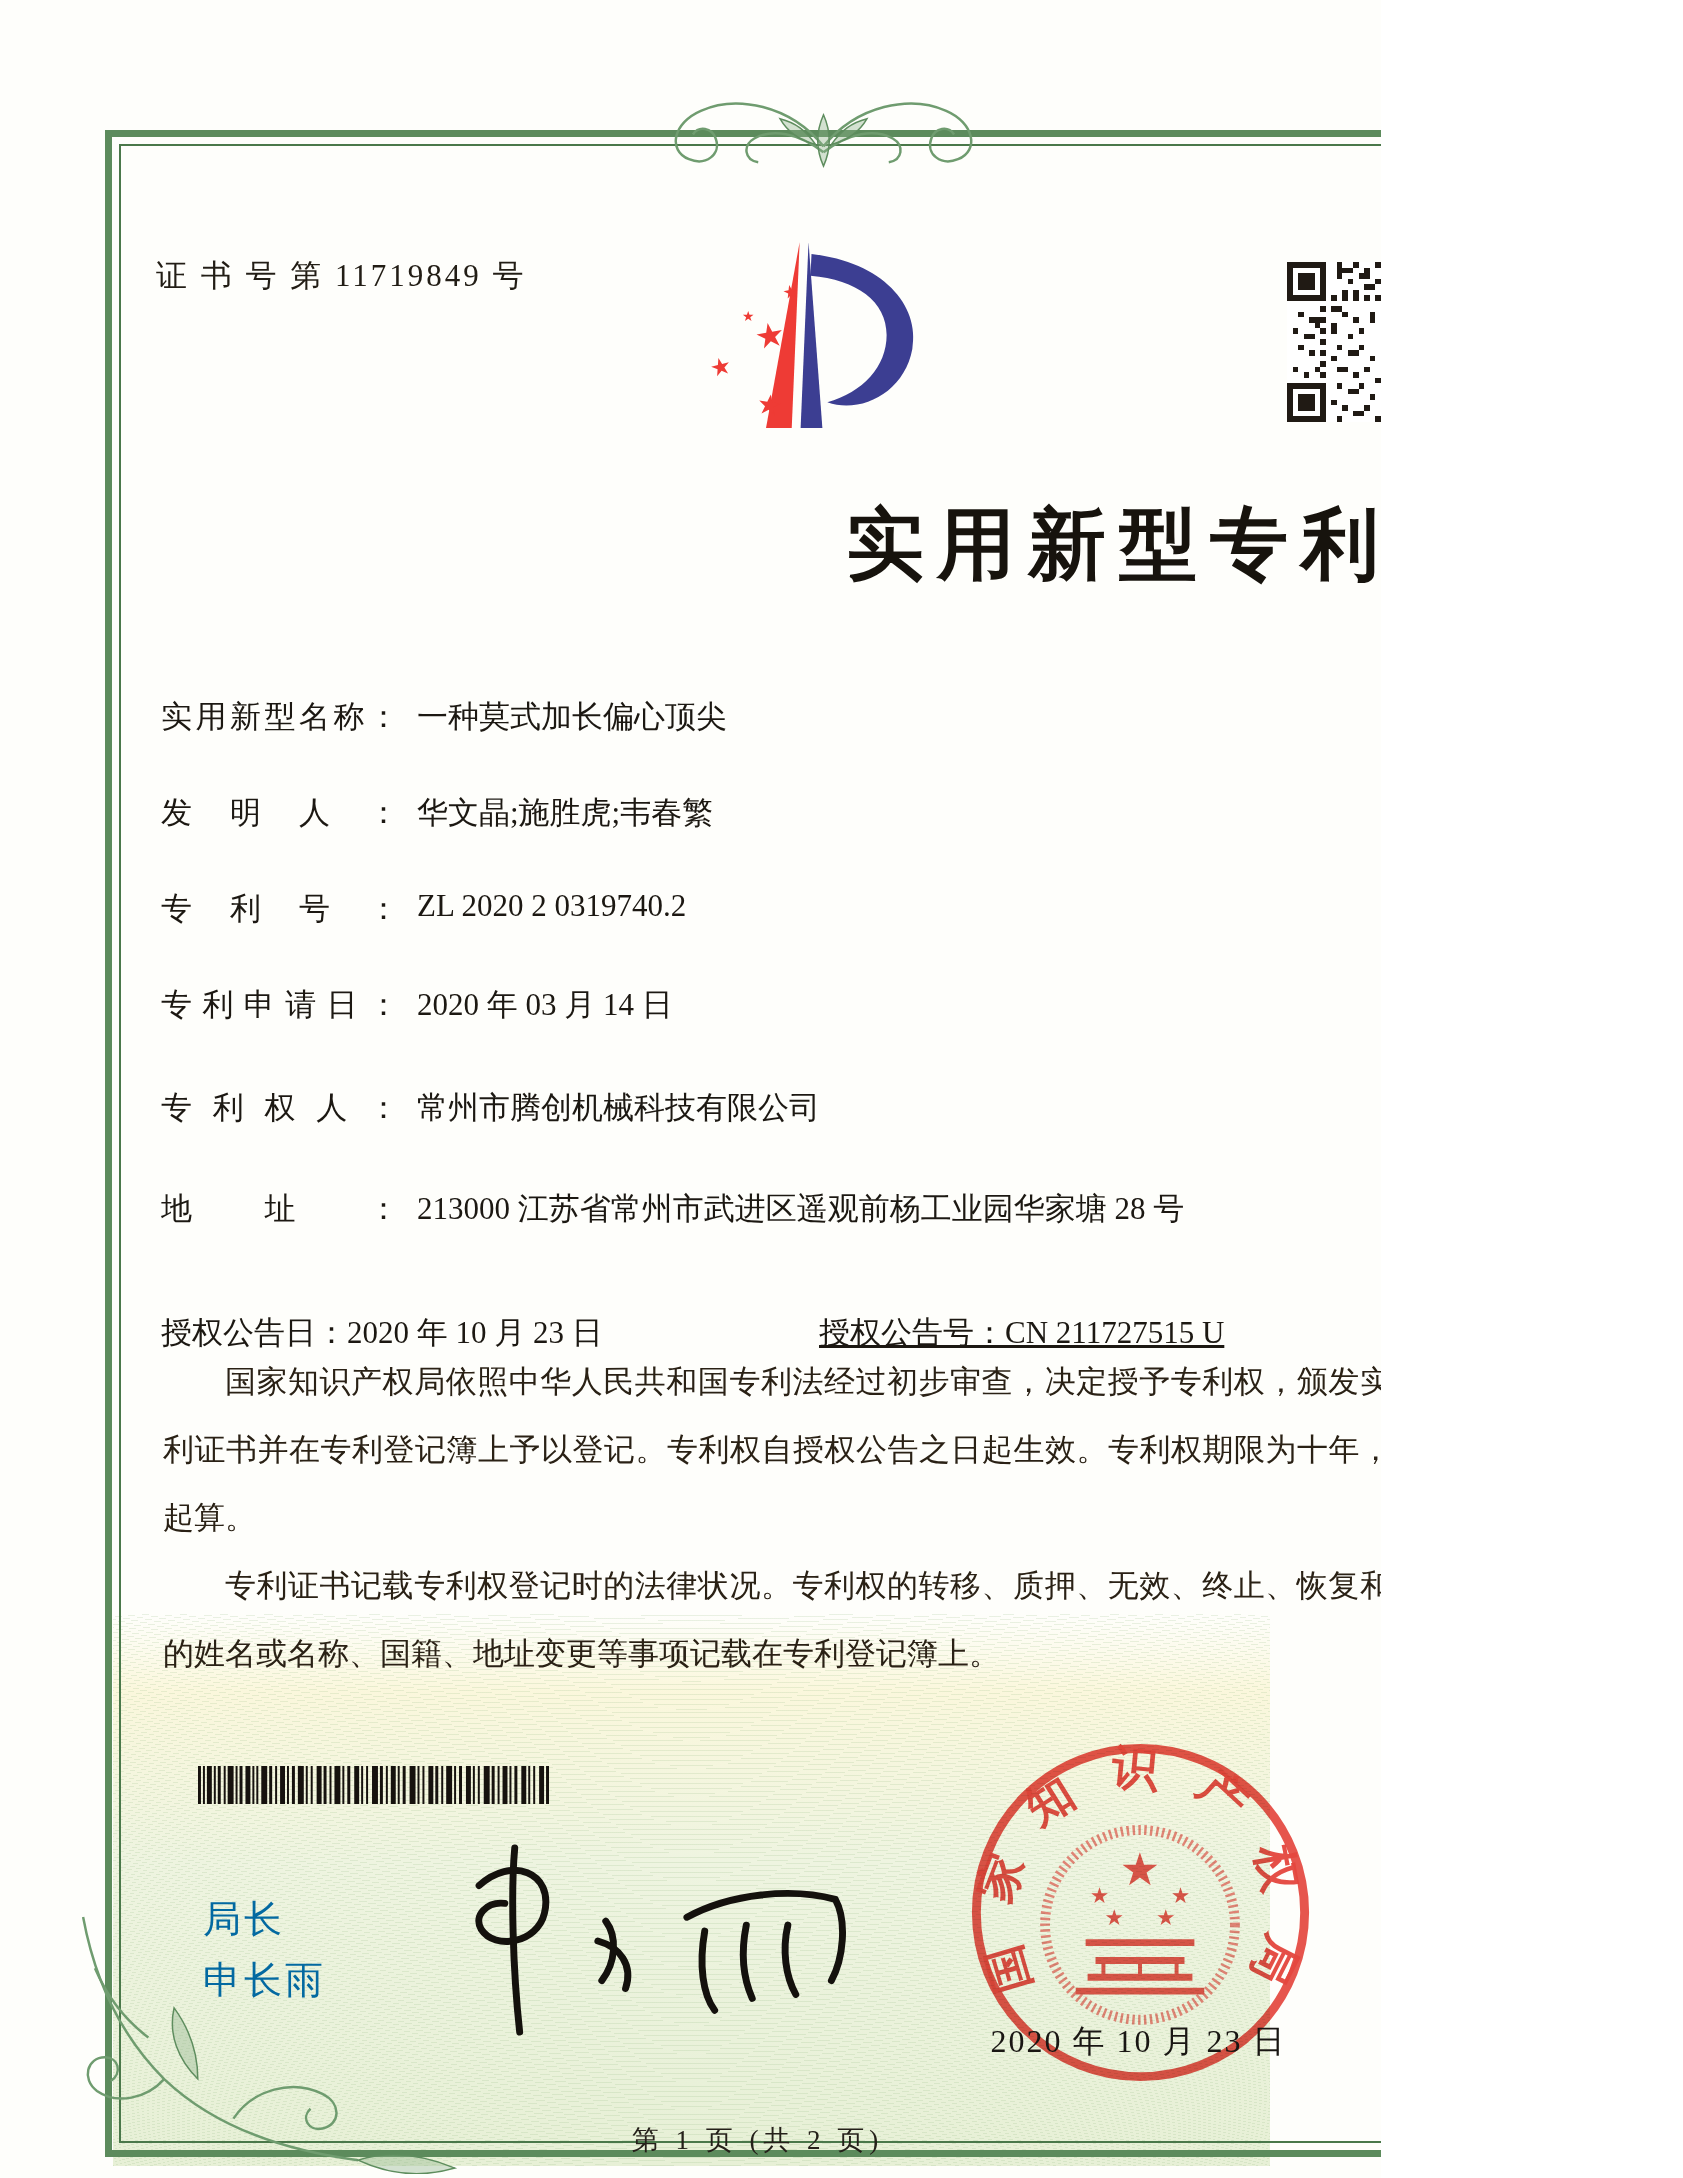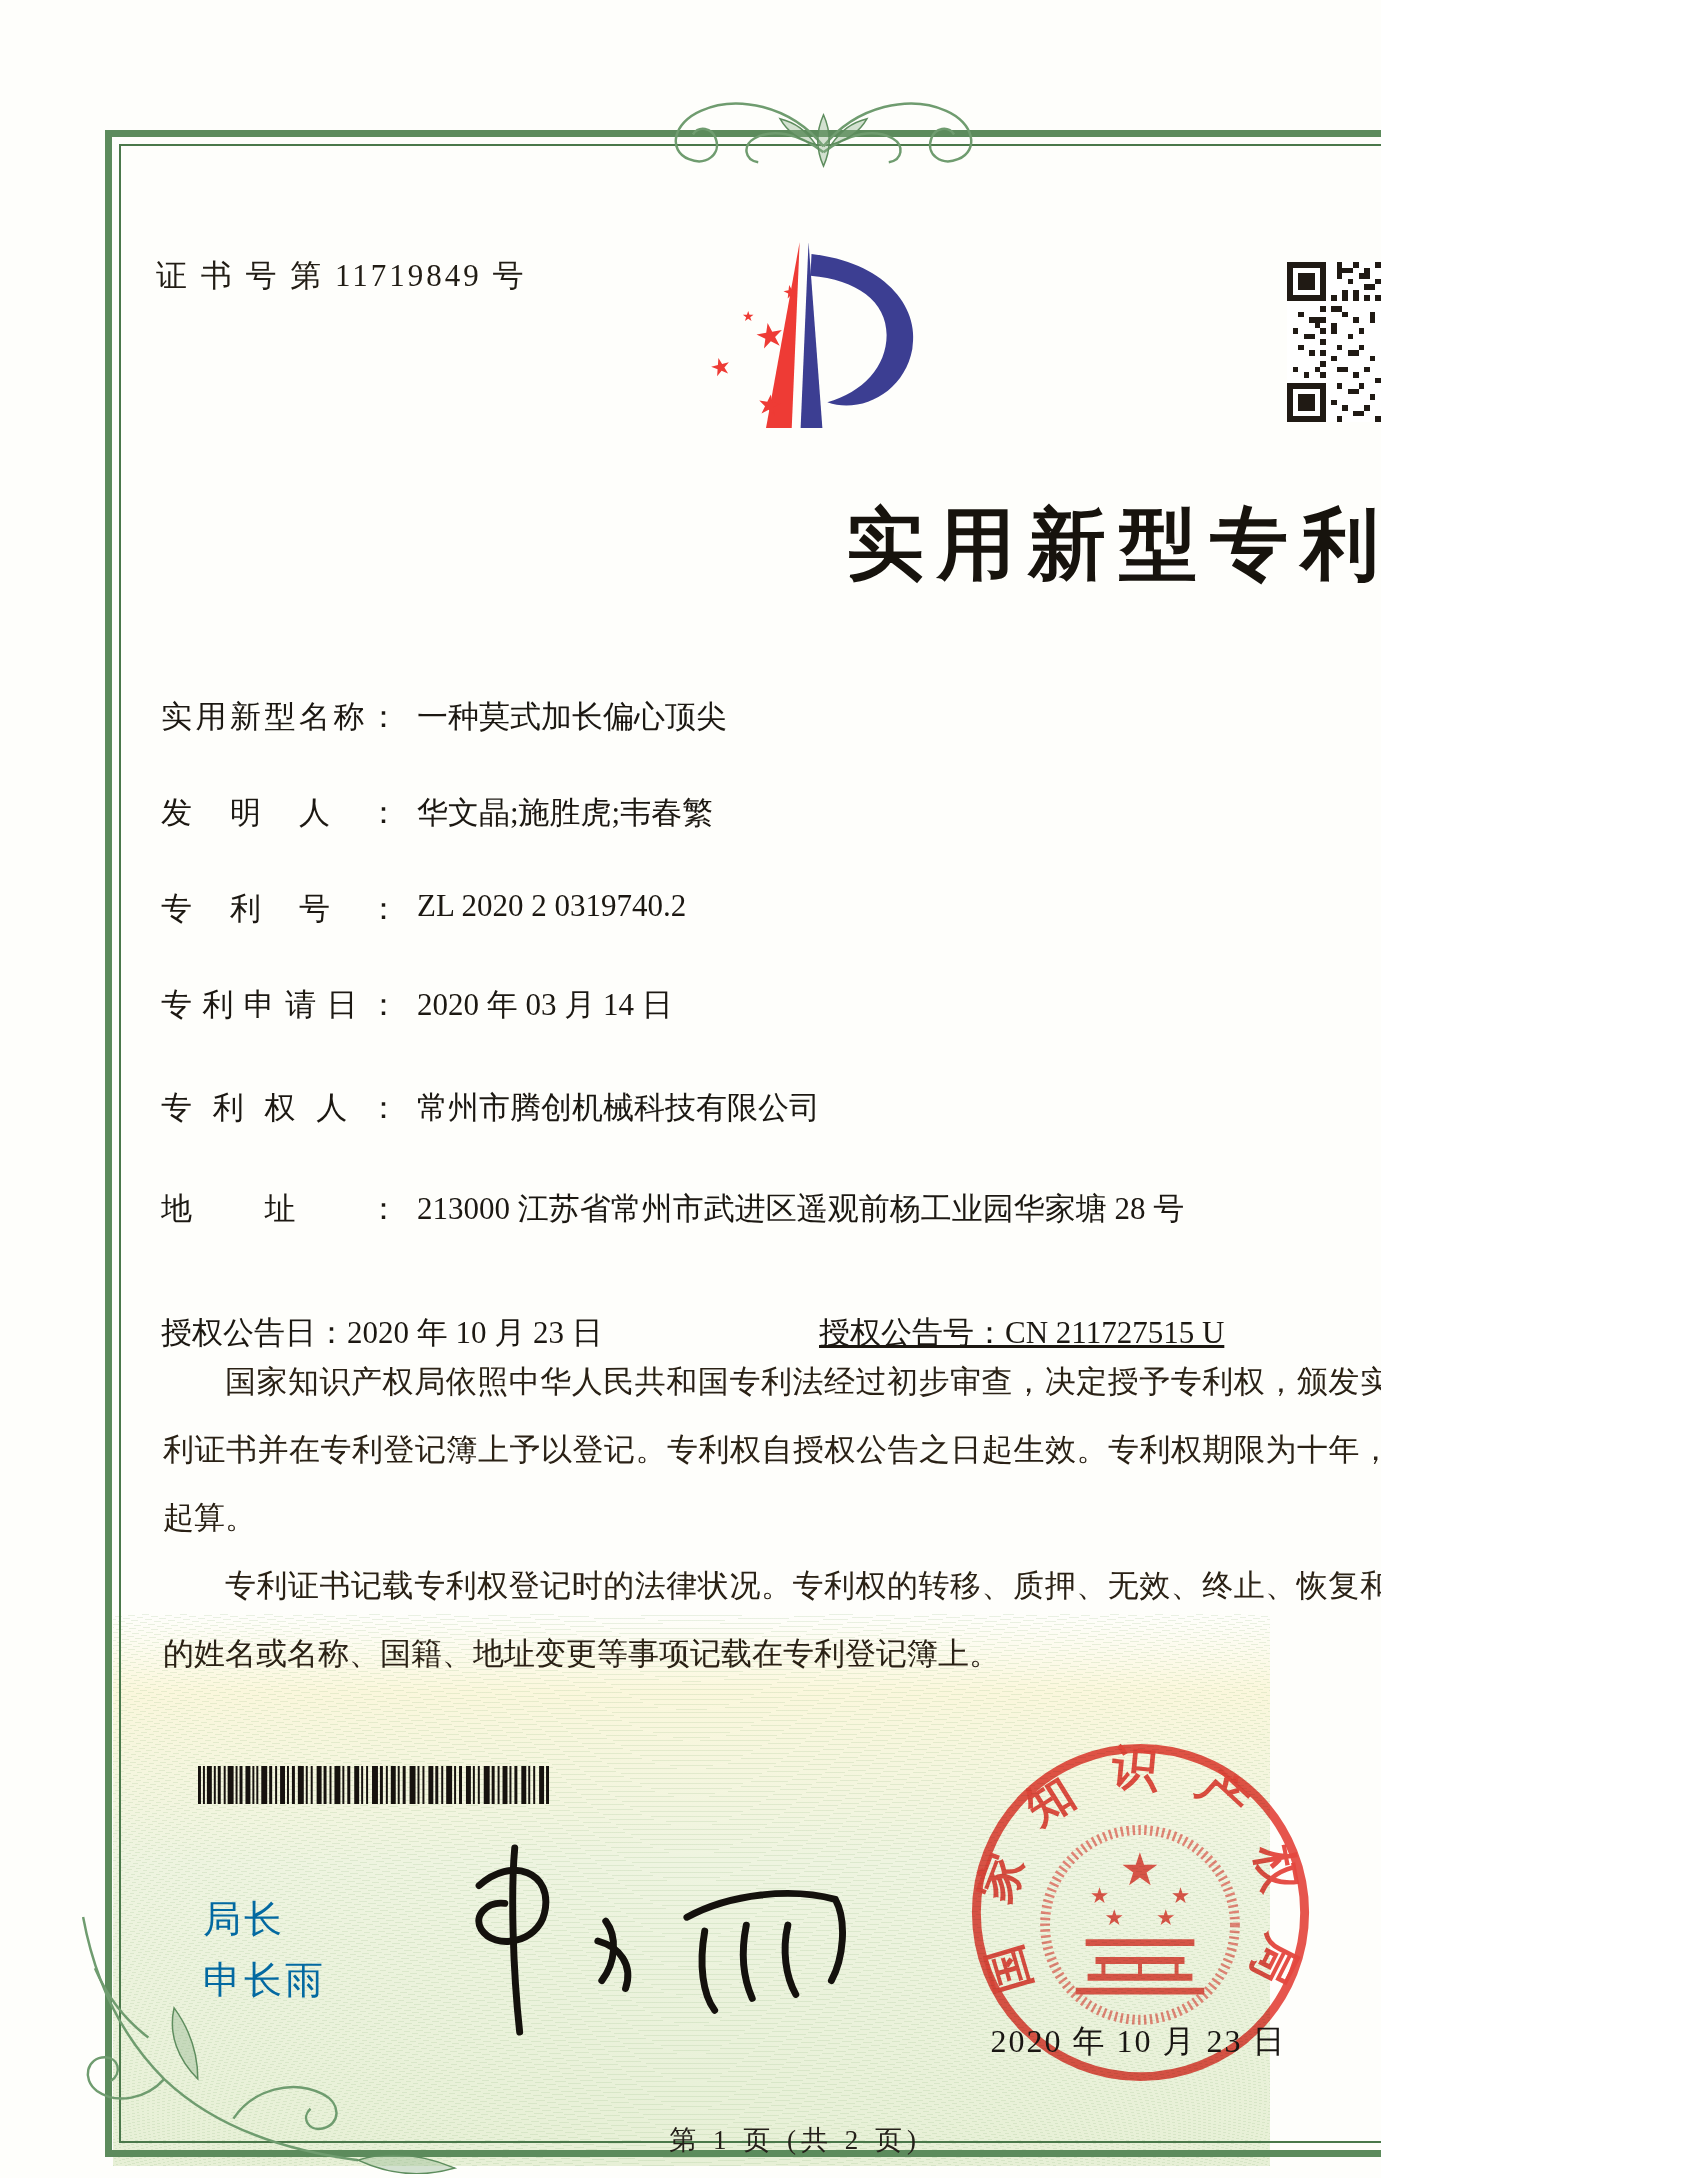--- a/index.html
+++ b/index.html
@@ -59,21 +59,21 @@
     letter-spacing:3px; color:#0369a1;
     font-family:"Liberation Sans","DejaVu Sans",sans-serif;
   }
   .signature{ position:absolute; left:394px; top:1830px; width:475px; height:218px; }
   .seal{ position:absolute; left:965px; top:1737px; width:351px; height:351px; mix-blend-mode:multiply; }
   .seal-date{
     position:absolute; left:975px; top:2020px; width:327px; text-align:center;
     font-size:32px; letter-spacing:2px; color:#191613; z-index:5;
   }
   .footer{
-    position:absolute; left:594px; top:2122px; width:327px; text-align:right;
+    position:absolute; left:594px; top:2122px; width:327px; text-align:center;
     font-size:27px; letter-spacing:5px; color:#25201a;
   }
   .flourish path{ stroke:#6f9c6f; fill:none; stroke-width:2.5; }
   .flourish .leaf{ fill:rgba(143,180,139,0.38); stroke:#5e8d5e; stroke-width:1.5; }
 </style>
 </head>
 <body>
 
 <div class="page">
 

